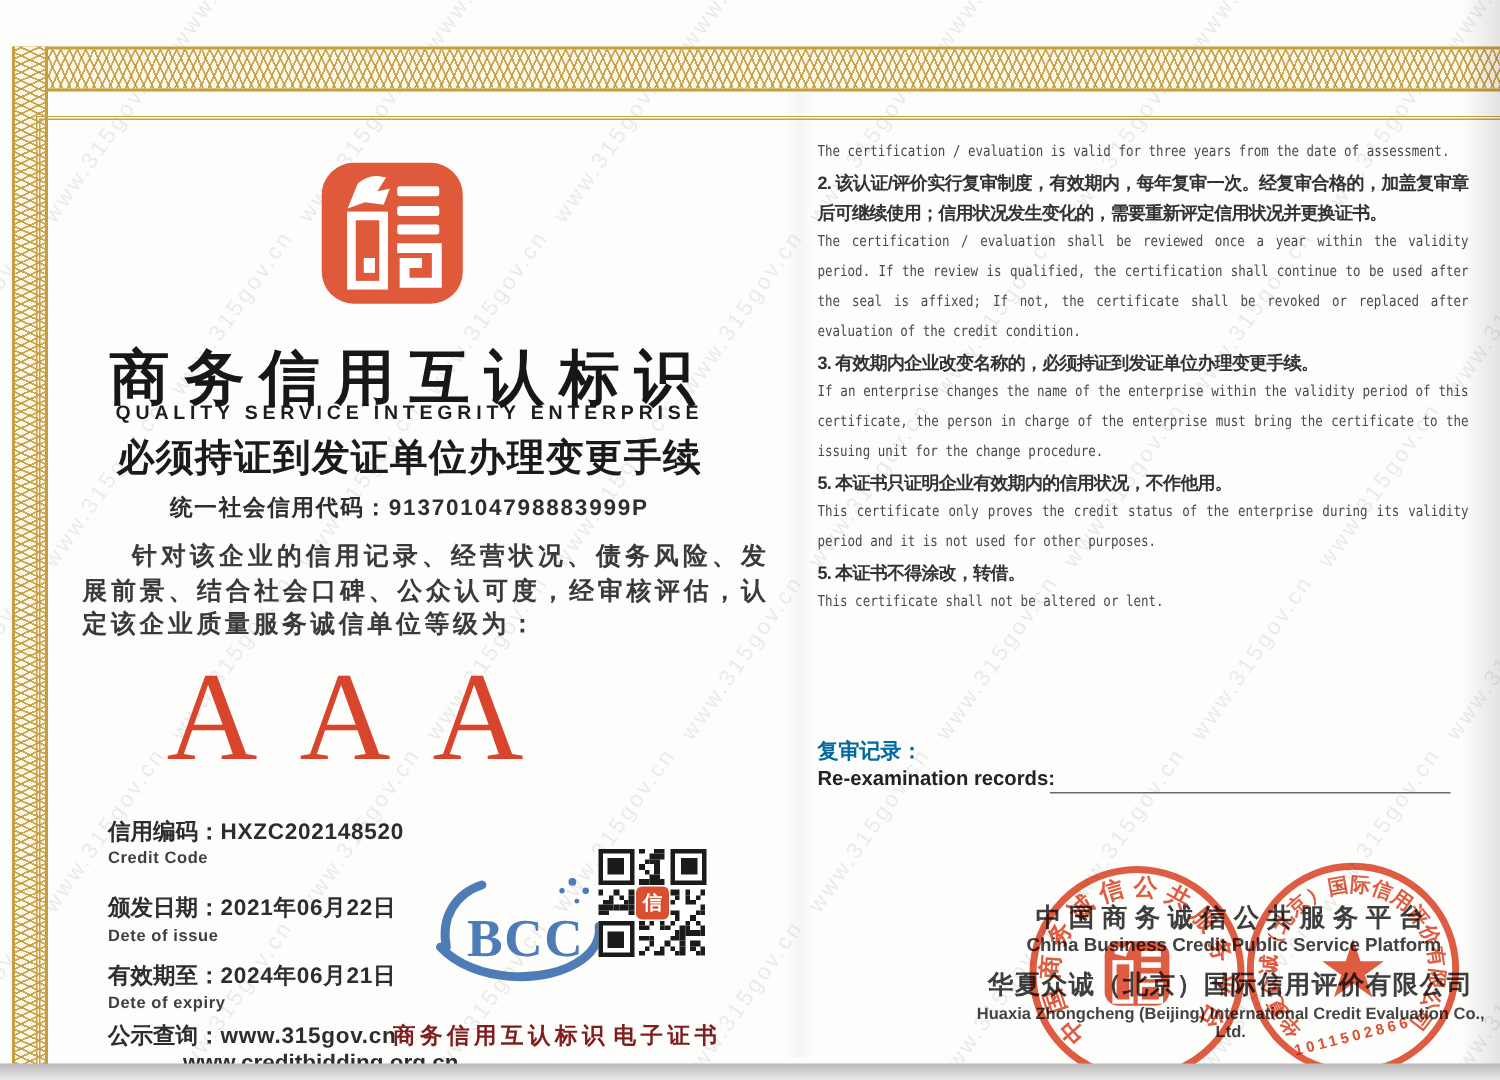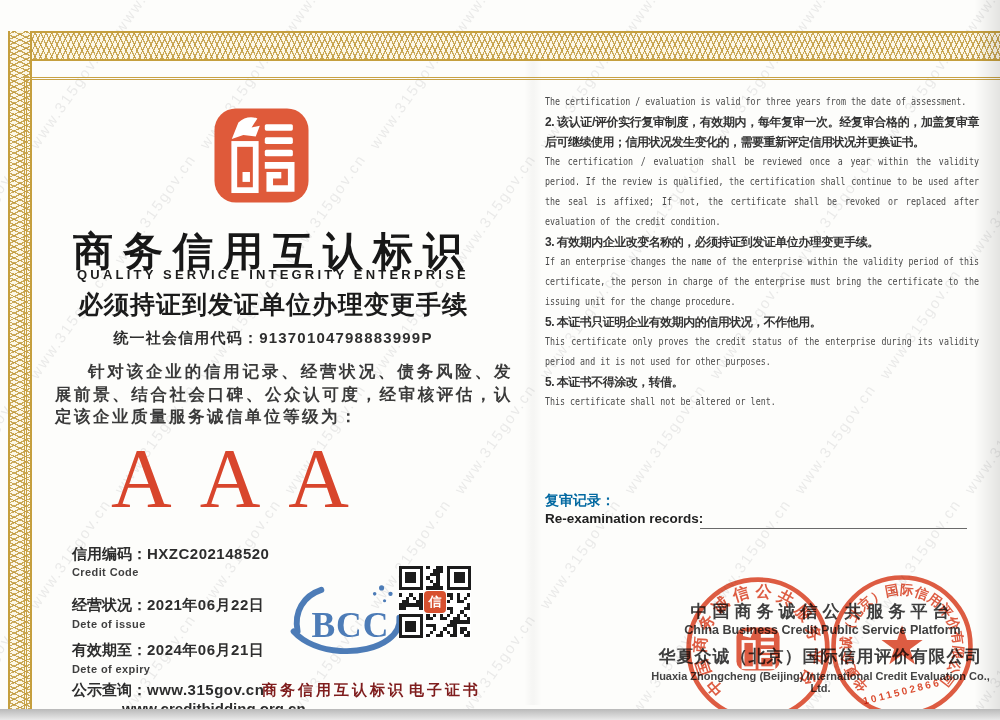--- a/index.html
+++ b/index.html
@@ -166,21 +166,21 @@
 
 <div class="abs paragraph">针对该企业的信用记录、经营状况、债务风险、发展前景、结合社会口碑、公众认可度，经审核评估，认定该企业质量服务诚信单位等级为：</div>
 <div class="abs rating">AAA</div>
 
 <div class="abs inforow" style="top:545px">
   <span class="ilabel">信用编码：</span><span class="ival">HXZC202148520</span>
 </div>
 <div class="abs isub" style="top:566px">Credit Code</div>
 
 <div class="abs inforow" style="top:596px">
-  <span class="ilabel">经营状况：</span><span class="ival">2021年06月22日</span>
+  <span class="ilabel">颁发日期：</span><span class="ival">2021年06月22日</span>
 </div>
 <div class="abs isub" style="top:618px">Dete of issue</div>
 
 <div class="abs inforow" style="top:641px">
   <span class="ilabel">有效期至：</span><span class="ival">2024年06月21日</span>
 </div>
 <div class="abs isub" style="top:663px">Dete of expiry</div>
 
 <div class="abs inforow" style="top:681px">
   <span class="ilabel">公示查询：</span><span class="ival">www.315gov.cn</span>

